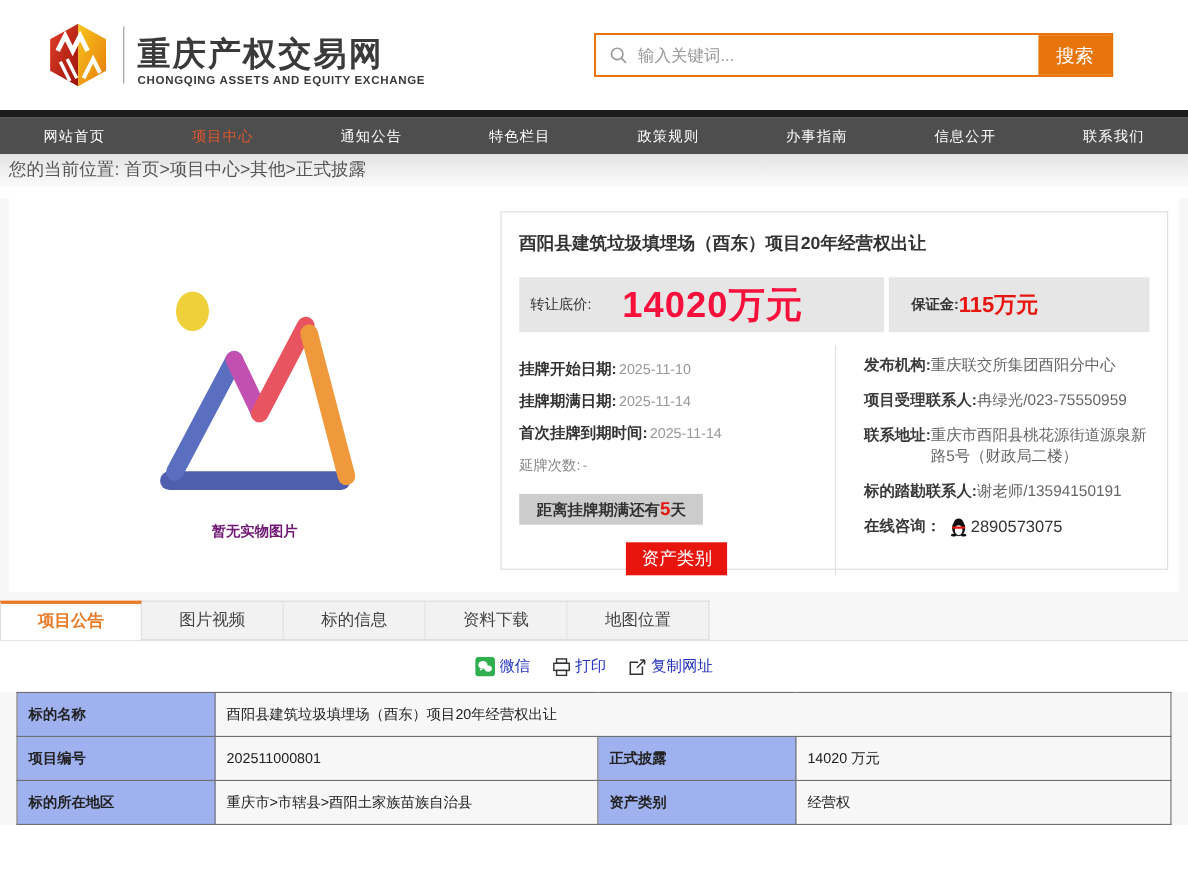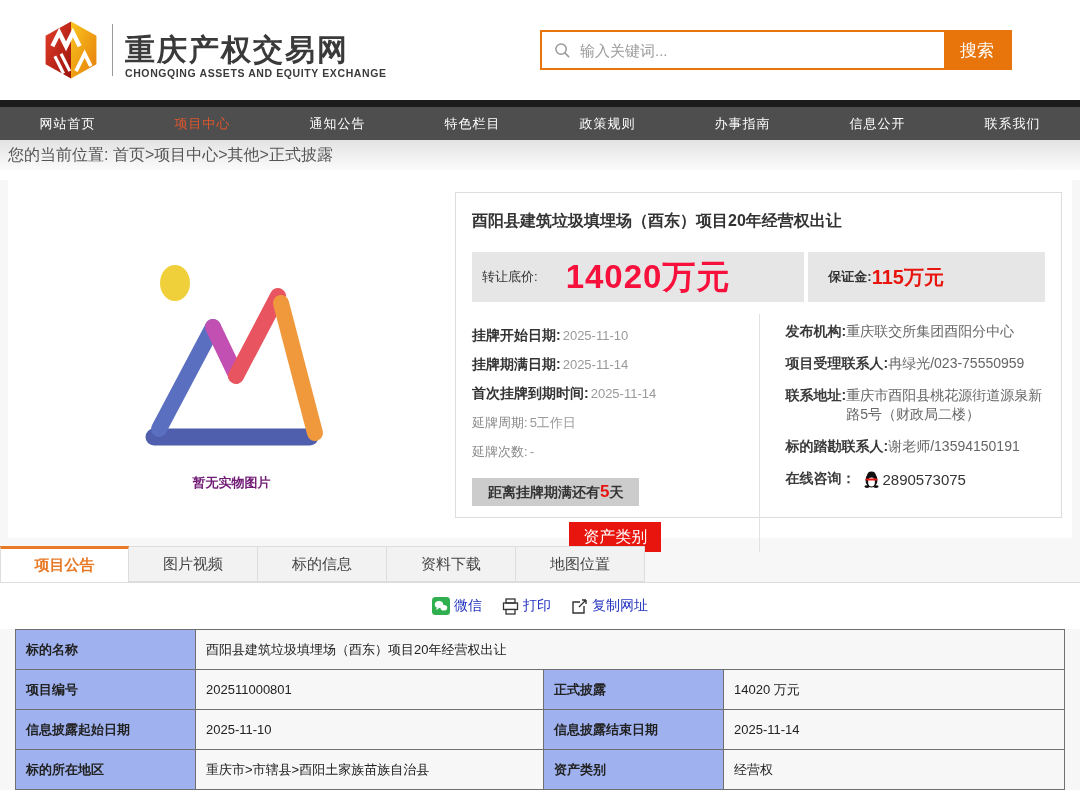--- a/index.html
+++ b/index.html
@@ -185,23 +185,20 @@
           <div class="field-row">
             <span class="field-label-b">挂牌开始日期:</span><span class="field-value">2025-11-10</span>
           </div>
           <div class="field-row">
             <span class="field-label-b">挂牌期满日期:</span><span class="field-value">2025-11-14</span>
           </div>
           <div class="field-row">
             <span class="field-label-b">首次挂牌到期时间:</span><span class="field-value">2025-11-14</span>
           </div>
           <div class="field-row">
-            <span class="field-label-n">延牌周期:</span><span class="field-value">5工作日</span>
-          </div>
-          <div class="field-row">
             <span class="field-label-n">延牌次数:</span><span class="field-value">-</span>
           </div>
           <div class="countdown">
             <span>距离挂牌期满还有</span><span class="days">5</span><span>天</span>
           </div>
           <button class="apply-btn">资产类别</button>
         </div>
 
         <div class="info-right">
           <div class="contact-row">
@@ -278,26 +275,20 @@
       <td class="lab">标的名称</td>
       <td colspan="3">酉阳县建筑垃圾填埋场（酉东）项目20年经营权出让</td>
     </tr>
     <tr>
       <td class="lab">项目编号</td>
       <td class="val1">202511000801</td>
       <td class="lab">正式披露</td>
       <td>14020 万元</td>
     </tr>
     <tr>
-      <td class="lab">信息披露起始日期</td>
-      <td class="val1">2025-11-10</td>
-      <td class="lab">信息披露结束日期</td>
-      <td>2025-11-14</td>
-    </tr>
-    <tr>
       <td class="lab">标的所在地区</td>
       <td class="val1">重庆市&gt;市辖县&gt;酉阳土家族苗族自治县</td>
       <td class="lab">资产类别</td>
       <td>经营权</td>
     </tr>
   </tbody>
     </table>
 </div>
 
 </body></html>

